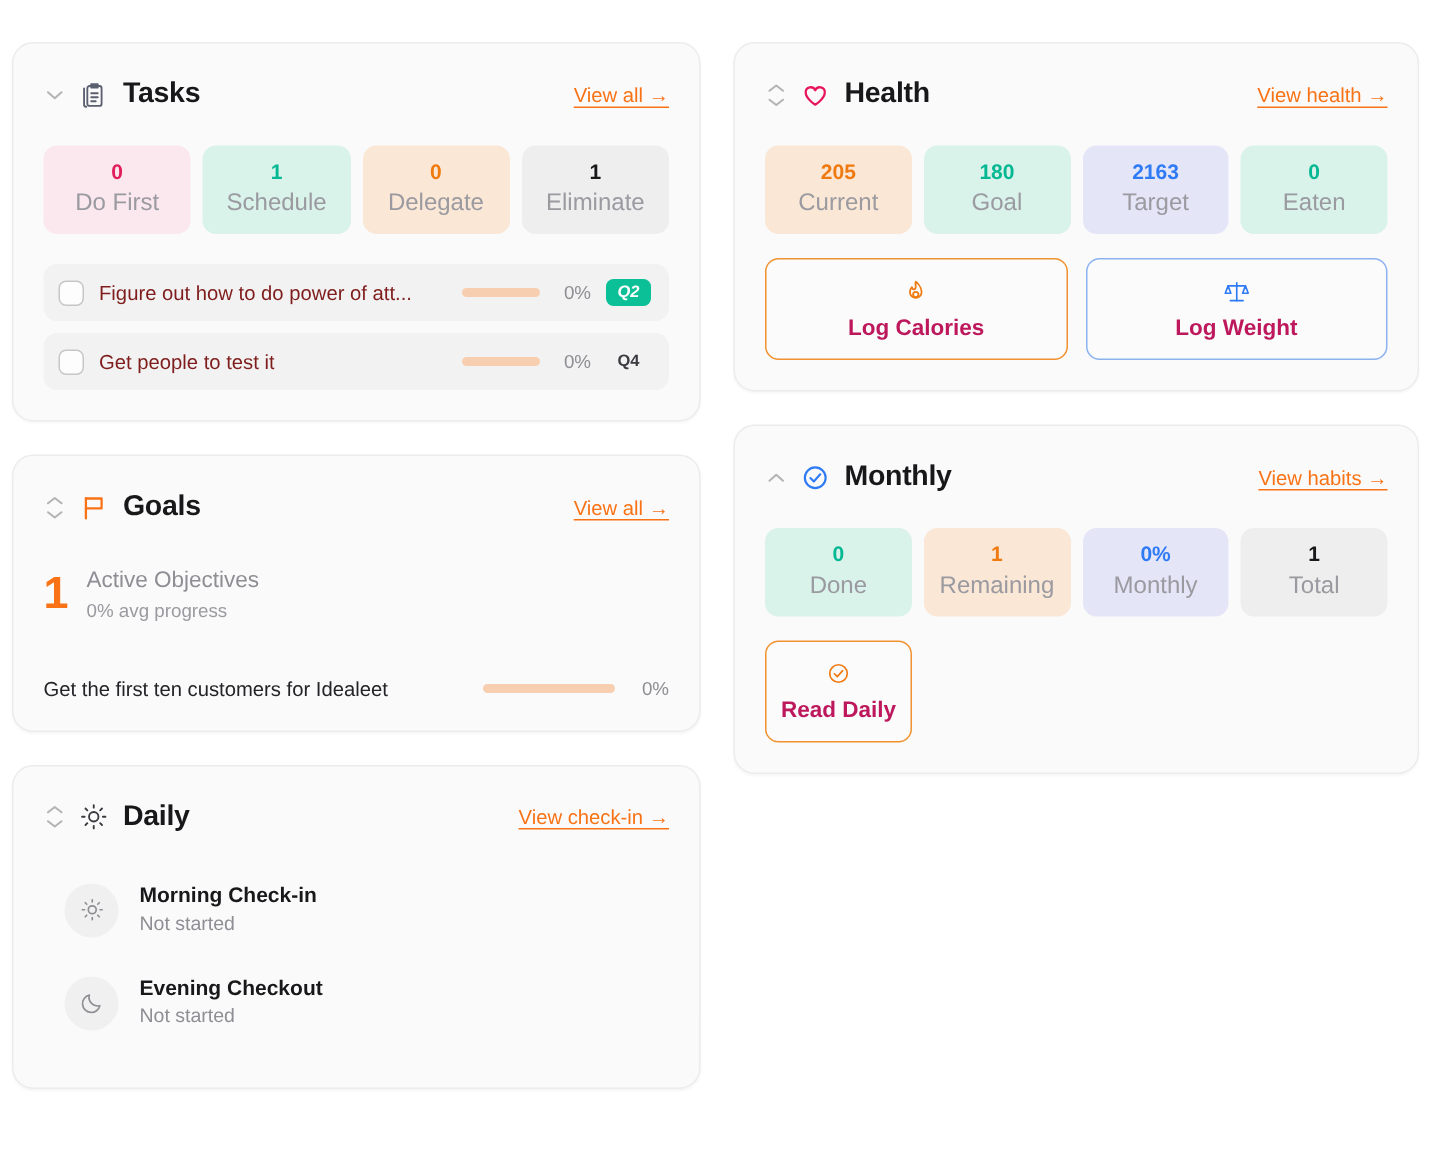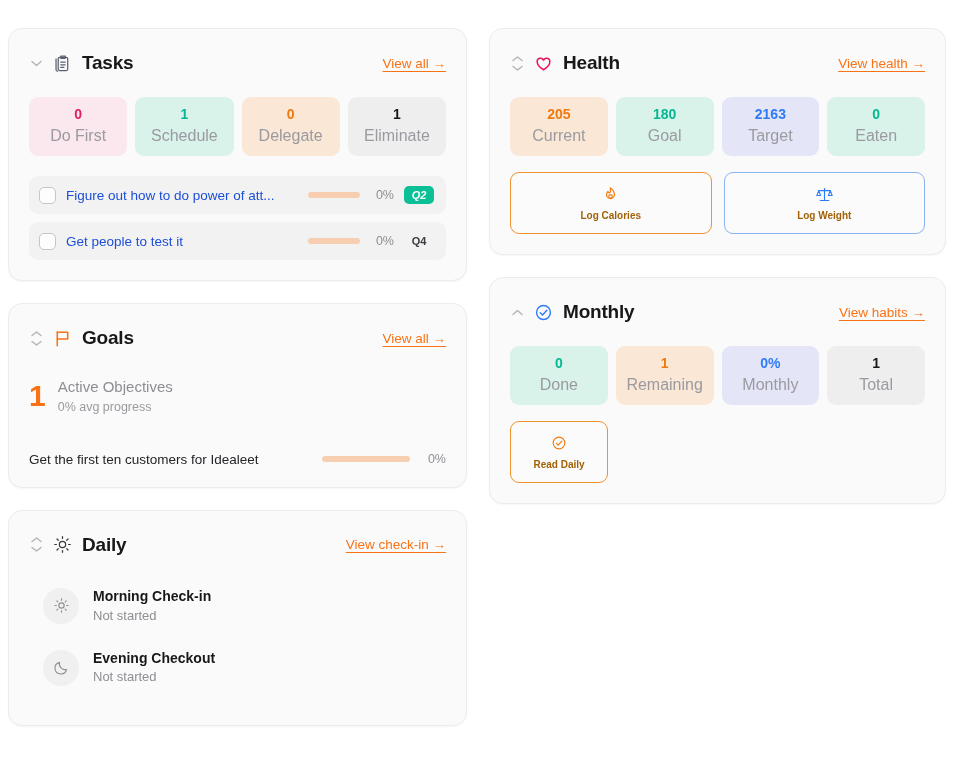--- a/index.html
+++ b/index.html
@@ -132,21 +132,21 @@
   .checkbox {
     width: 17px; height: 17px;
     border: 1.5px solid #c6c6c6;
     border-radius: 5px;
     background: #fdfdfd;
     flex: none;
     cursor: pointer;
   }
   .task-name {
     font-size: 13.5px;
-    color: #1d4ed8;
+    color: #7f1d1d;
     white-space: nowrap;
     overflow: hidden;
     text-overflow: ellipsis;
   }
   .task-right {
     margin-left: auto;
     display: flex;
     align-items: center;
     gap: 10px;
     flex: none;
@@ -214,29 +214,29 @@
     text-align: center;
     background: #fbfbfb;
     cursor: pointer;
   }
   .action.narrow { flex: none; width: 98px; }
   .act-orange { border: 1.5px solid #f0922f; }
   .act-blue   { border: 1.5px solid #8bb3f0; }
   .action-icon { height: 20px; display: flex; align-items: center; justify-content: center; }
   .action-icon svg { display: block; }
   .action-label {
-    font-size: 10px;
+    font-size: 15px;
     font-weight: bold;
-    color: #a16207;
+    color: #be185d;
     margin-top: 6px;
   }
 
   
   .daily-list { margin-top: 26px; display: flex; flex-direction: column; gap: 24px; padding-bottom: 18px; }
-  .daily-row { display: flex; align-items: center; gap: 14px; padding-left: 14px; }
+  .daily-row { display: flex; align-items: flex-end; gap: 14px; padding-left: 14px; }
   .daily-ico {
     width: 36px; height: 36px;
     border-radius: 50%;
     background: #f0f0f0;
     display: flex;
     align-items: center;
     justify-content: center;
     flex: none;
   }
   .daily-ico svg { display: block; }

